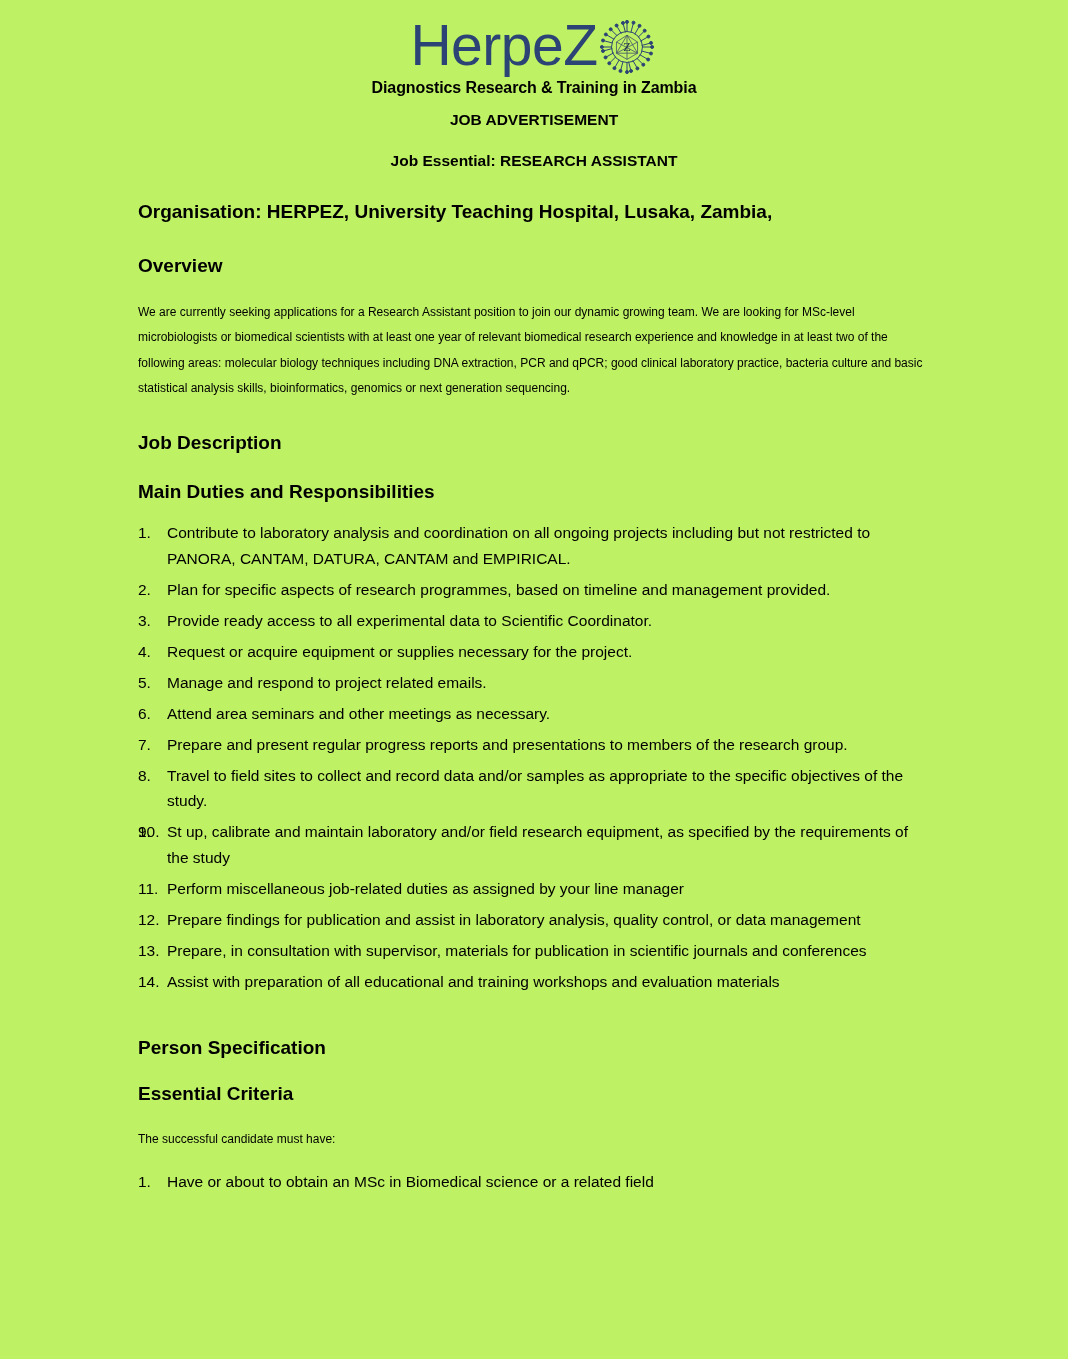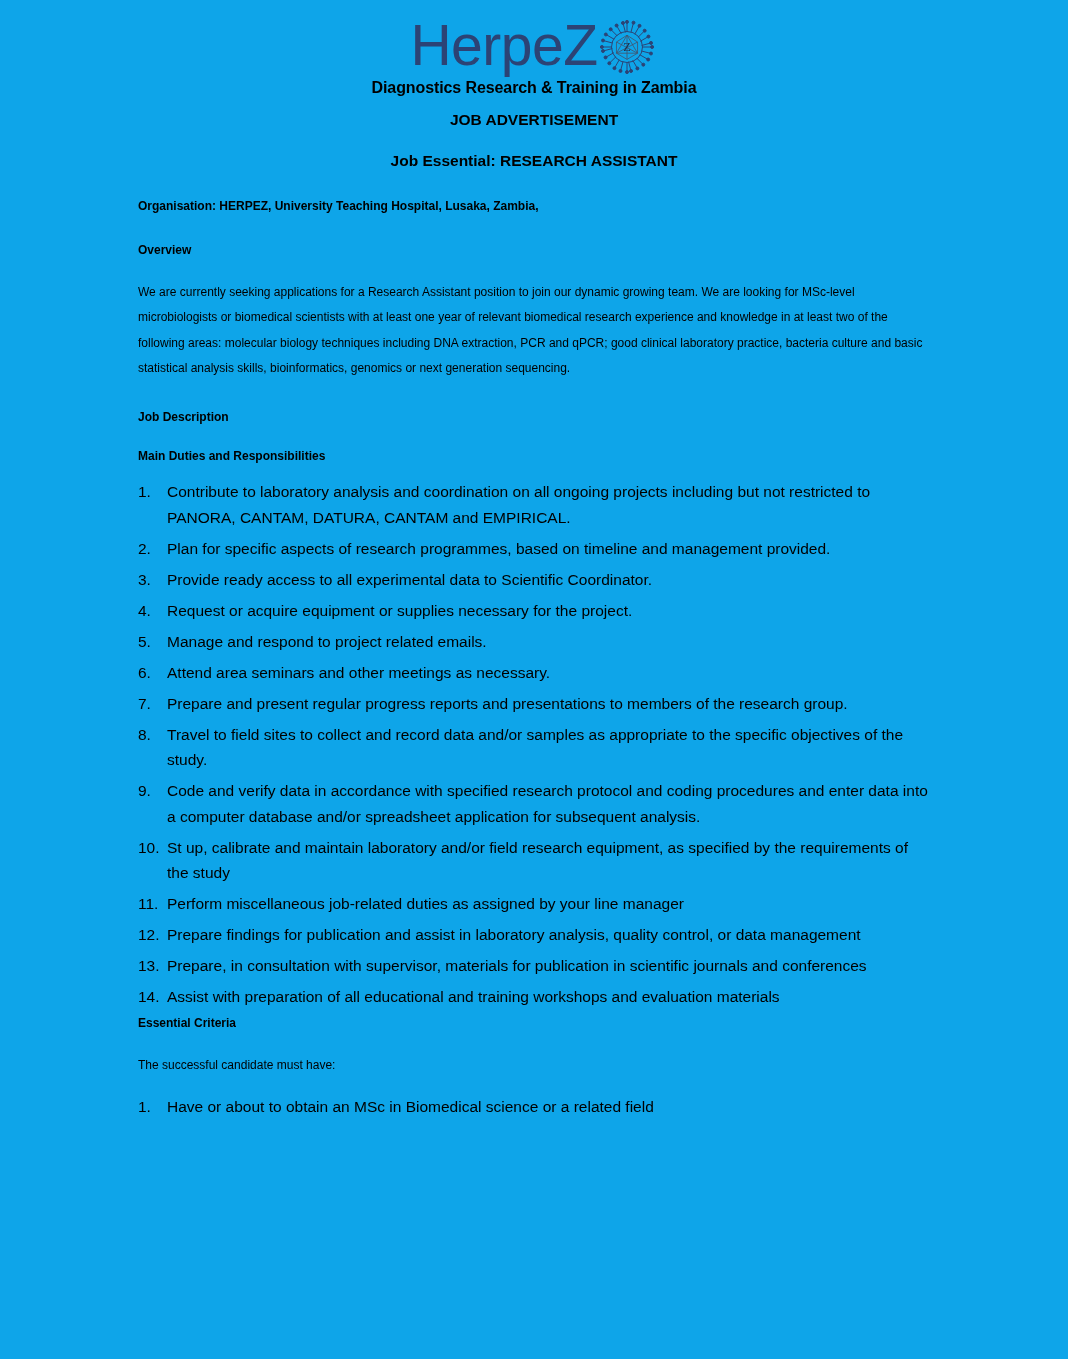--- a/index.html
+++ b/index.html
@@ -13,21 +13,21 @@
     font-family: "Liberation Sans", sans-serif;
     color: #000000;
     overflow: hidden;
   }
   .page {
     width: 1068px;
     height: 1359px;
     box-sizing: border-box;
     padding: 0;
     position: relative;
-    background: #0ea5e9;
+    background: #bef264;
   }
 
   
   .logo-block {
     padding-top: 14px;
     display: flex;
     flex-direction: column;
     align-items: center;
   }
   .logo-row {
@@ -73,31 +73,31 @@
     font-weight: bold;
     line-height: 1.35;
     margin: 0;
   }
   .sp-title { margin-top: 13px; }
   .sp-pos   { margin-top: 20px; }
 
   .u { }
 
   .t-bold {
-    font-size: 12px;
+    font-size: 19px;
     font-weight: bold;
     line-height: 1.45;
     margin: 0;
   }
   .sp-org  { margin-top: 26px; }
   .sp-ovw  { margin-top: 27px; }
   .sp-jd   { margin-top: 27px; }
   .sp-mdr  { margin-top: 22px; }
   .sp-ps   { margin-top: 40px; }
-  .sp-ec   { }
+  .sp-ec   { margin-top: 18px; }
 
   .t-para {
     font-size: 12px;
     line-height: 25.5px;
     margin: 0;
     text-align: left;
   }
   .sp-p1 { margin-top: 20px; }
   .sp-p2 { margin-top: 21px; }
   .sp-cand { margin-top: 20px; }
@@ -231,28 +231,29 @@
 
       <ol class="duties" id="duties-list">
           <li><span class="num">1.</span><span>Contribute to laboratory analysis and coordination on all ongoing projects including but not restricted to PANORA, CANTAM, DATURA, CANTAM and EMPIRICAL.</span></li>
           <li><span class="num">2.</span><span>Plan for specific aspects of research programmes, based on timeline and management provided.</span></li>
           <li><span class="num">3.</span><span>Provide ready access to all experimental data to Scientific Coordinator.</span></li>
           <li><span class="num">4.</span><span>Request or acquire equipment or supplies necessary for the project.</span></li>
           <li><span class="num">5.</span><span>Manage and respond to project related emails.</span></li>
           <li><span class="num">6.</span><span>Attend area seminars and other meetings as necessary.</span></li>
           <li><span class="num">7.</span><span>Prepare and present regular progress reports and presentations to members of the research group.</span></li>
           <li><span class="num">8.</span><span>Travel to field sites to collect and record data and/or samples as appropriate to the specific objectives of the study.</span></li>
-          <li><span class="num">9.</span><span>Code and verify data in accordance with specified research protocol and coding procedures and enter data into a computer database and/or spreadsheet application for subsequent analysis.</span></li>
+          <li><span class="num">9.</span></li>
           <li><span class="num">10.</span><span>St up, calibrate and maintain laboratory and/or field research equipment, as specified by the requirements of the study</span></li>
           <li><span class="num">11.</span><span>Perform miscellaneous job-related duties as assigned by your line manager</span></li>
           <li><span class="num">12.</span><span>Prepare findings for publication and assist in laboratory analysis, quality control, or data management</span></li>
           <li><span class="num">13.</span><span>Prepare, in consultation with supervisor, materials for publication in scientific journals and conferences</span></li>
           <li><span class="num">14.</span><span>Assist with preparation of all educational and training workshops and evaluation materials</span></li>
         </ol>
 
+      <div class="t-bold sp-ps">Person Specification</div>
 
       <div class="t-bold sp-ec">Essential Criteria</div>
 
       <p class="t-para sp-cand">The successful candidate must have:</p>
 
       <ol class="duties essential" id="essential-list">
           <li><span class="num">1.</span><span>Have or about to obtain an MSc in Biomedical science or a related field</span></li>
         </ol>
 
     </div>

